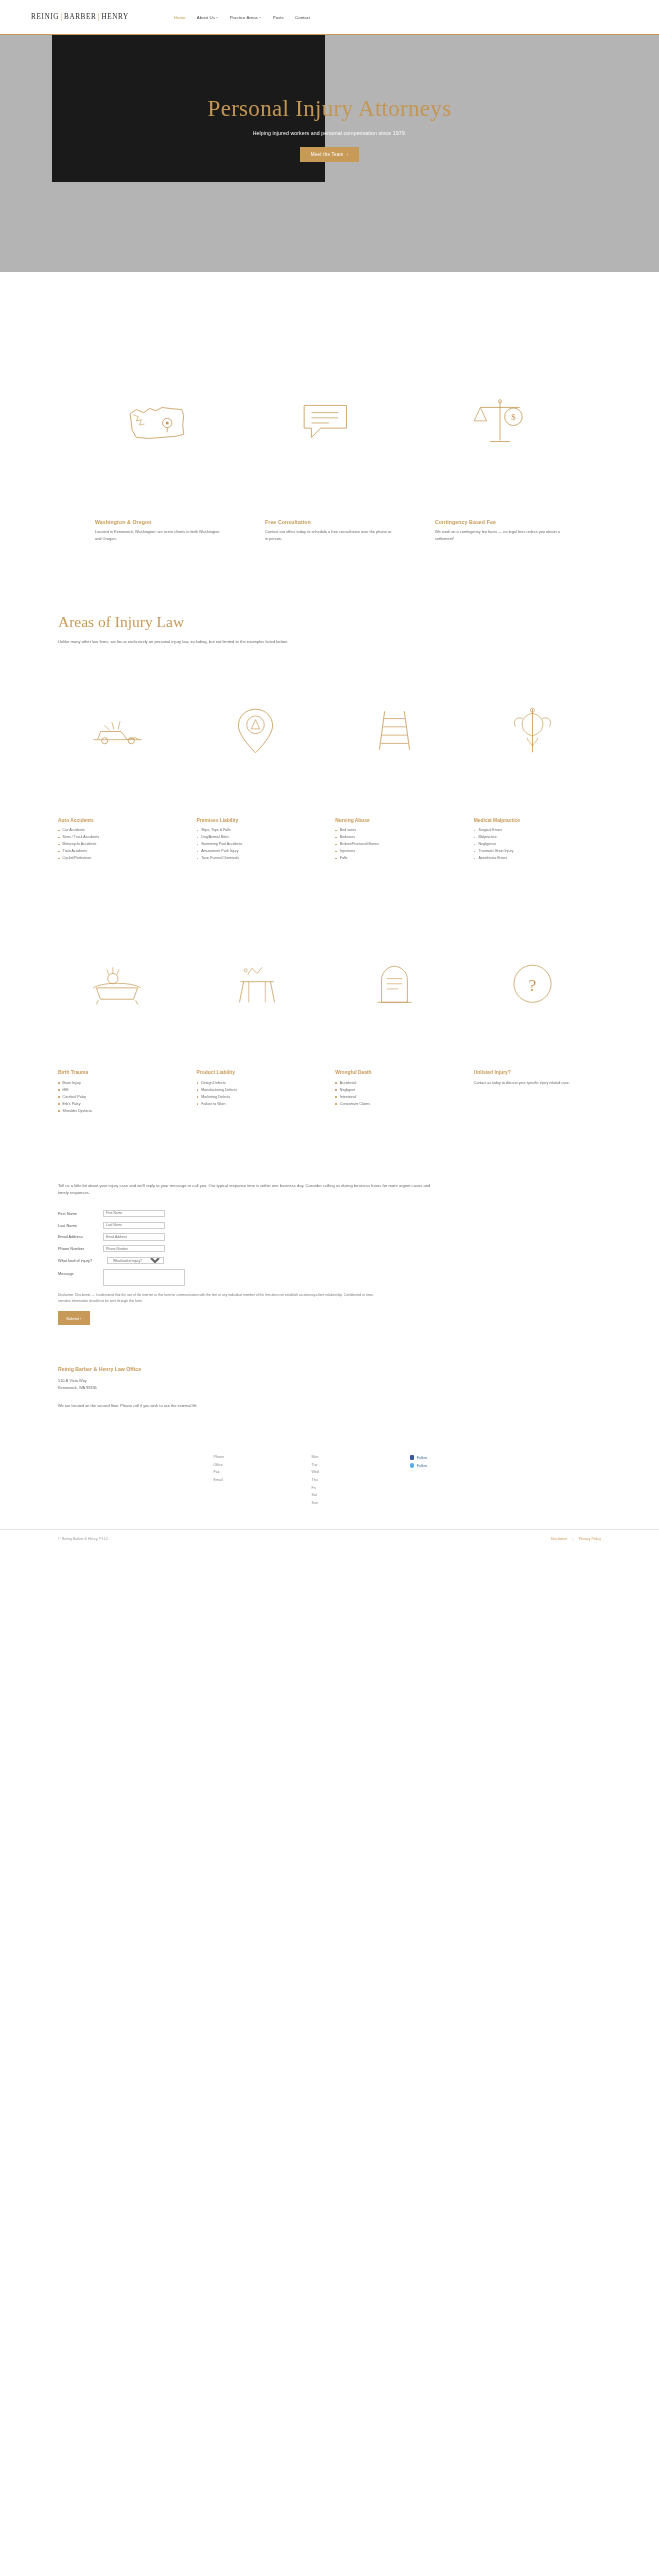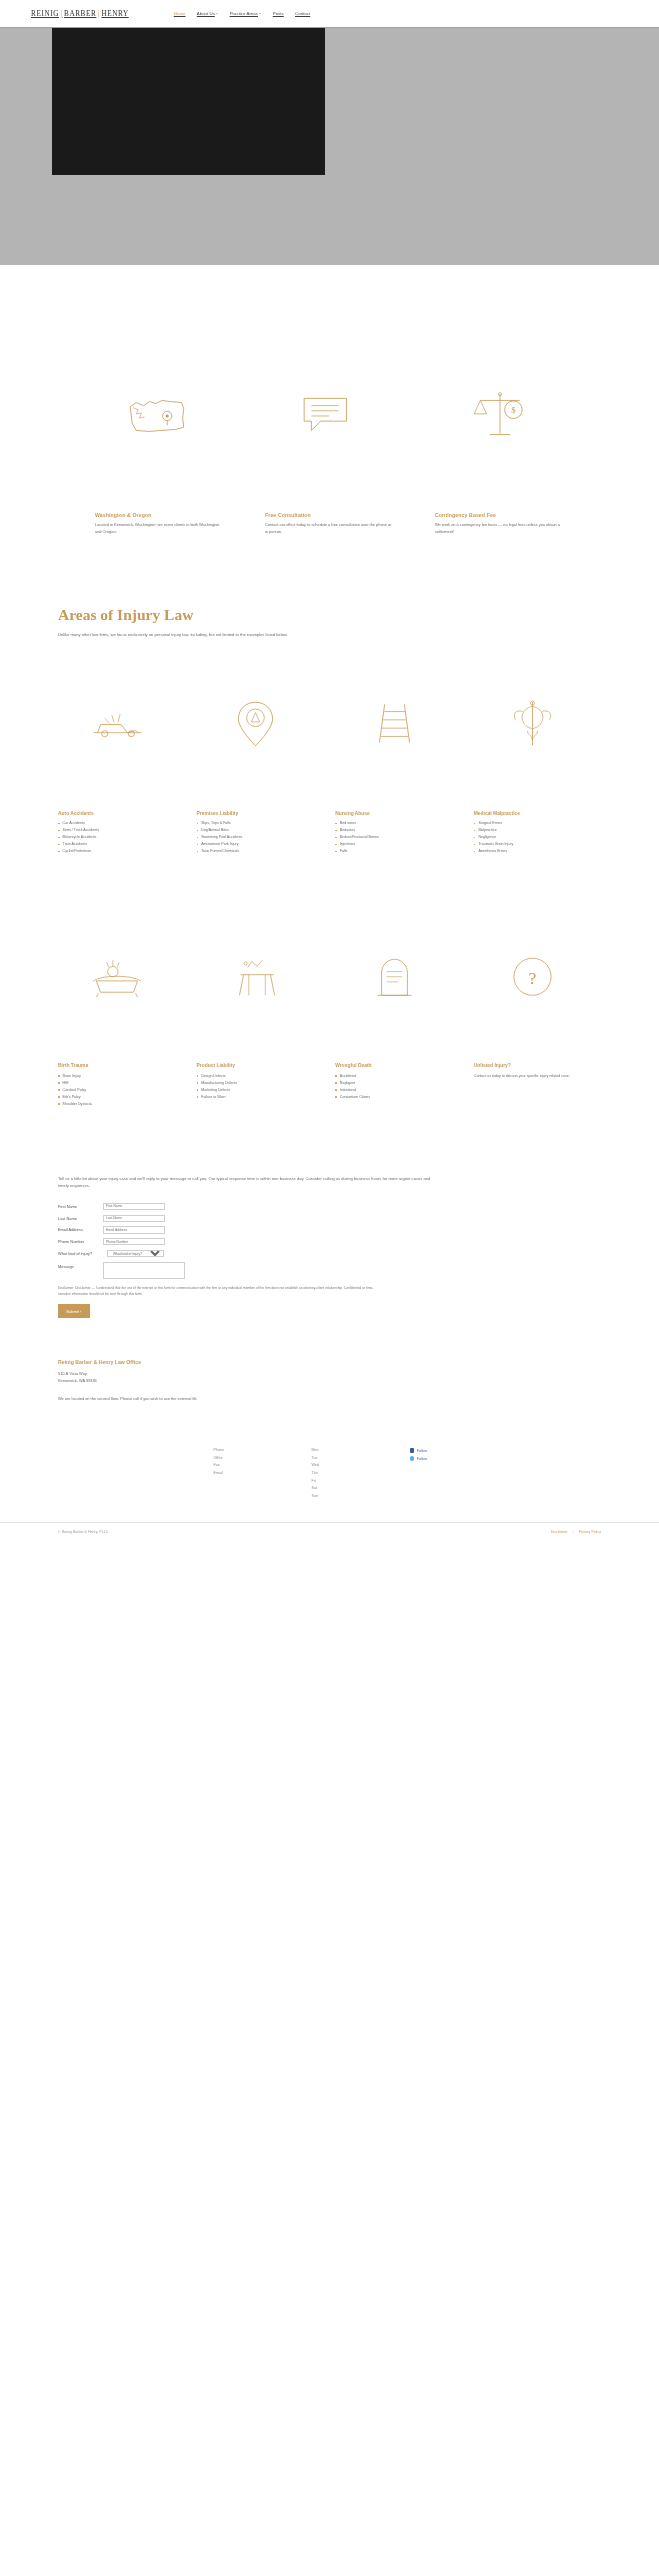--- a/index.html
+++ b/index.html
@@ -7,28 +7,27 @@
     width: 659px;
     font-family: "Liberation Sans", sans-serif;
     background: #ffffff;
     color: #3d3d3d;
   }
   a { text-decoration: none; color: inherit; }
 
   
   .site-header {
     width: 659px;
-    height: 28px;
+    height: 35px;
     background: #ffffff;
     border-bottom: 1px solid #c79a57;
     display: flex;
     align-items: center;
     padding: 0 31px;
     position: relative;
-    text-decoration: underline;
   }
   .brand {
     font-family: "Liberation Serif", serif;
     font-size: 7.2px;
     letter-spacing: 0.6px;
     color: #2f2f2f;
     font-weight: 400;
     white-space: nowrap;
   }
   .brand .sep { color: #c79a57; margin: 0 1.5px; }
@@ -132,21 +131,21 @@
   }
 
   
   .areas-head {
     padding: 40px 0 0 58px;
   }
   .section-title {
     font-family: "Liberation Serif", serif;
     font-size: 15.5px;
     color: #c79a57;
-    font-weight: 700;
+    font-weight: 400;
     margin-bottom: 7.2px;
   }
   .section-sub {
     font-size: 4.1px;
     color: #6a6a6a;
     line-height: 1.7;
     max-width: 330px;
   }
 
   .practice-row {
@@ -337,20 +336,25 @@
     <a class="nav-item active"><span>Home</span></a>
     <a class="nav-item"><span>About Us</span><span class="caret"></span></a>
     <a class="nav-item"><span>Practice Areas</span><span class="caret"></span></a>
     <a class="nav-item"><span>Posts</span></a>
     <a class="nav-item"><span>Contact</span></a>
   </div>
 </div>
 
 <div class="hero">
   <div class="hero-dark-panel"></div>
+  <div class="hero-inner">
+    <div class="hero-title">Personal Injury Attorneys</div>
+    <div class="hero-sub">Helping injured workers and personal compensation since 1979.</div>
+    <button class="btn-gold"><span>Meet the Team</span><span class="arrow">›</span></button>
+  </div>
 </div>
 
 <div class="features">
 
   <div class="feature">
     <div class="feature-icon">
       <svg width="67" height="52" viewBox="0 0 130 100">
         <path d="M8 30 L20 22 L34 28 L46 20 L58 24 L70 18 L86 20 L108 22 L112 34 L110 52 L112 70 L96 74 L70 76 L44 78 L20 76 L12 62 Z" fill="none" stroke="#c79a57" stroke-width="1.6"></path>
         <path d="M14 32 L24 36 L20 44 L30 42 L26 52 L36 50" fill="none" stroke="#c79a57" stroke-width="1.2"></path>
         <circle cx="80" cy="48" r="9" fill="none" stroke="#c79a57" stroke-width="1.6"></circle>

